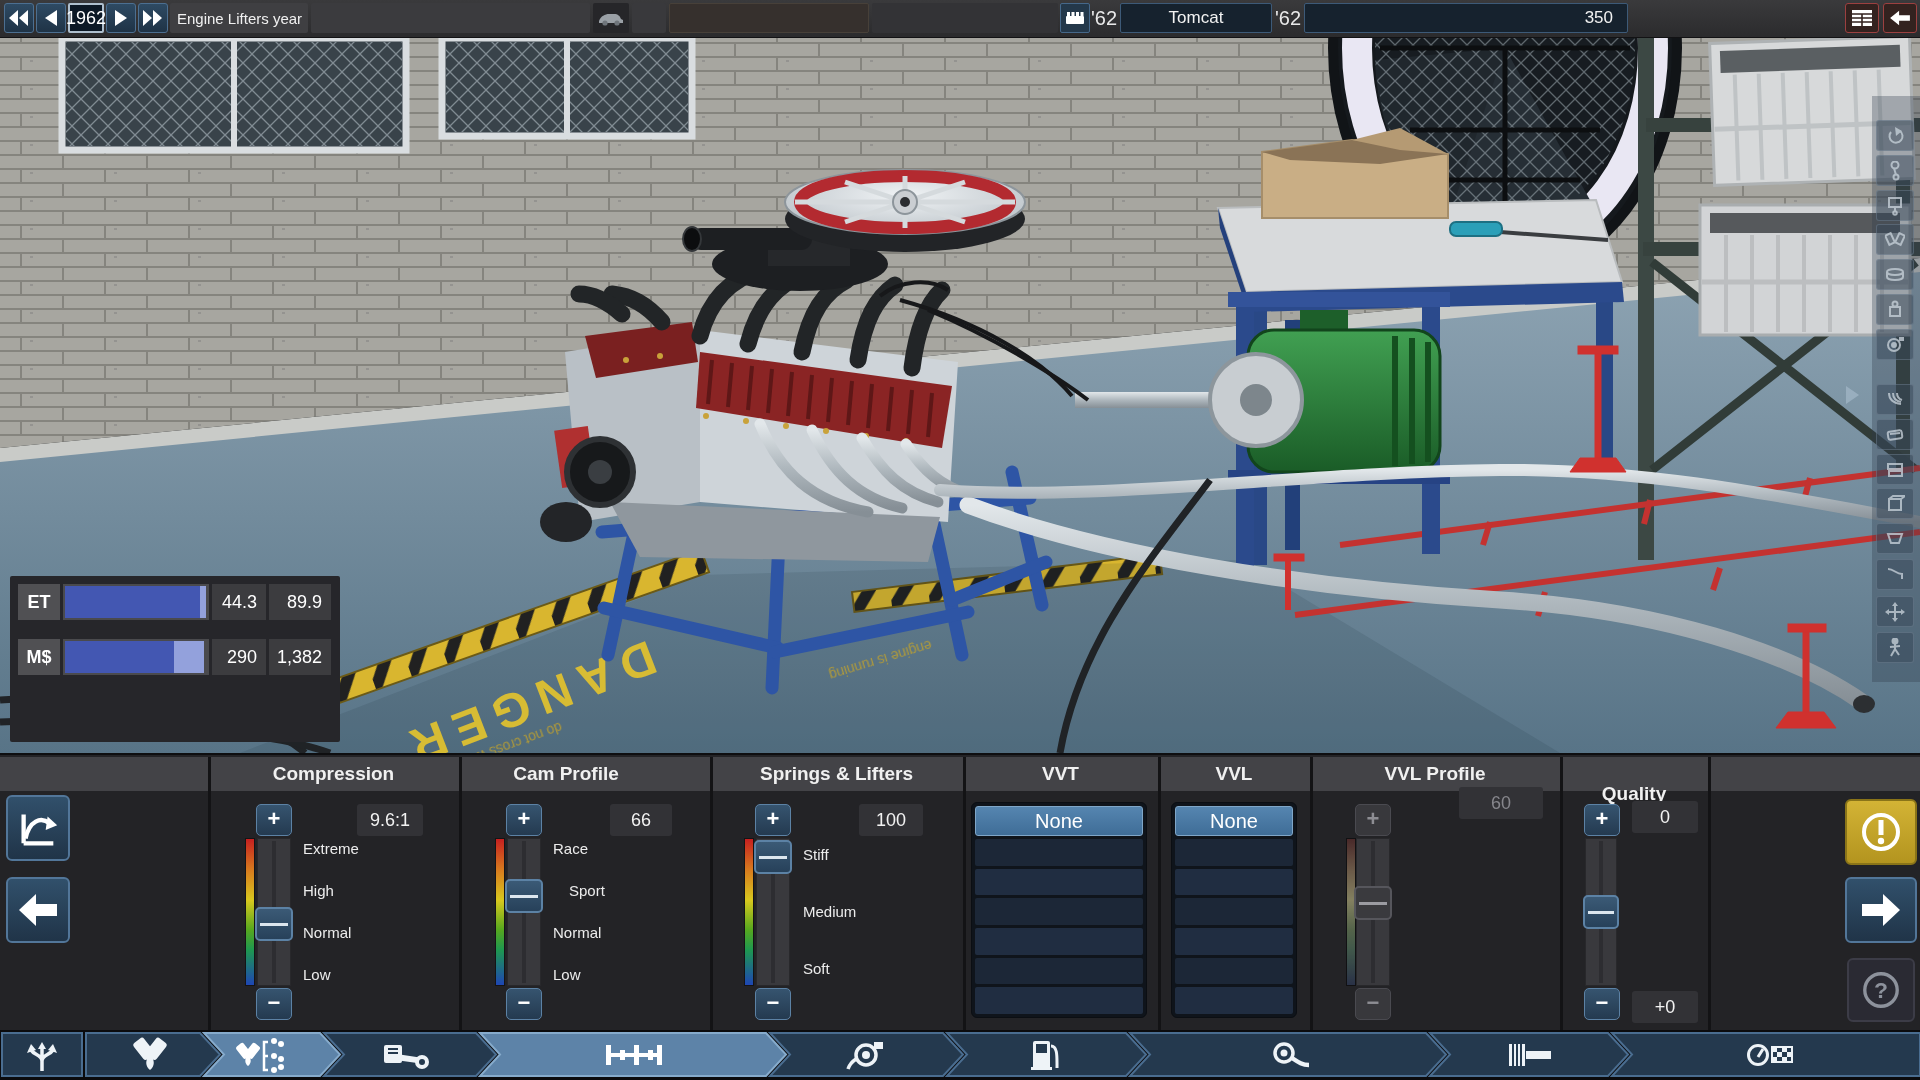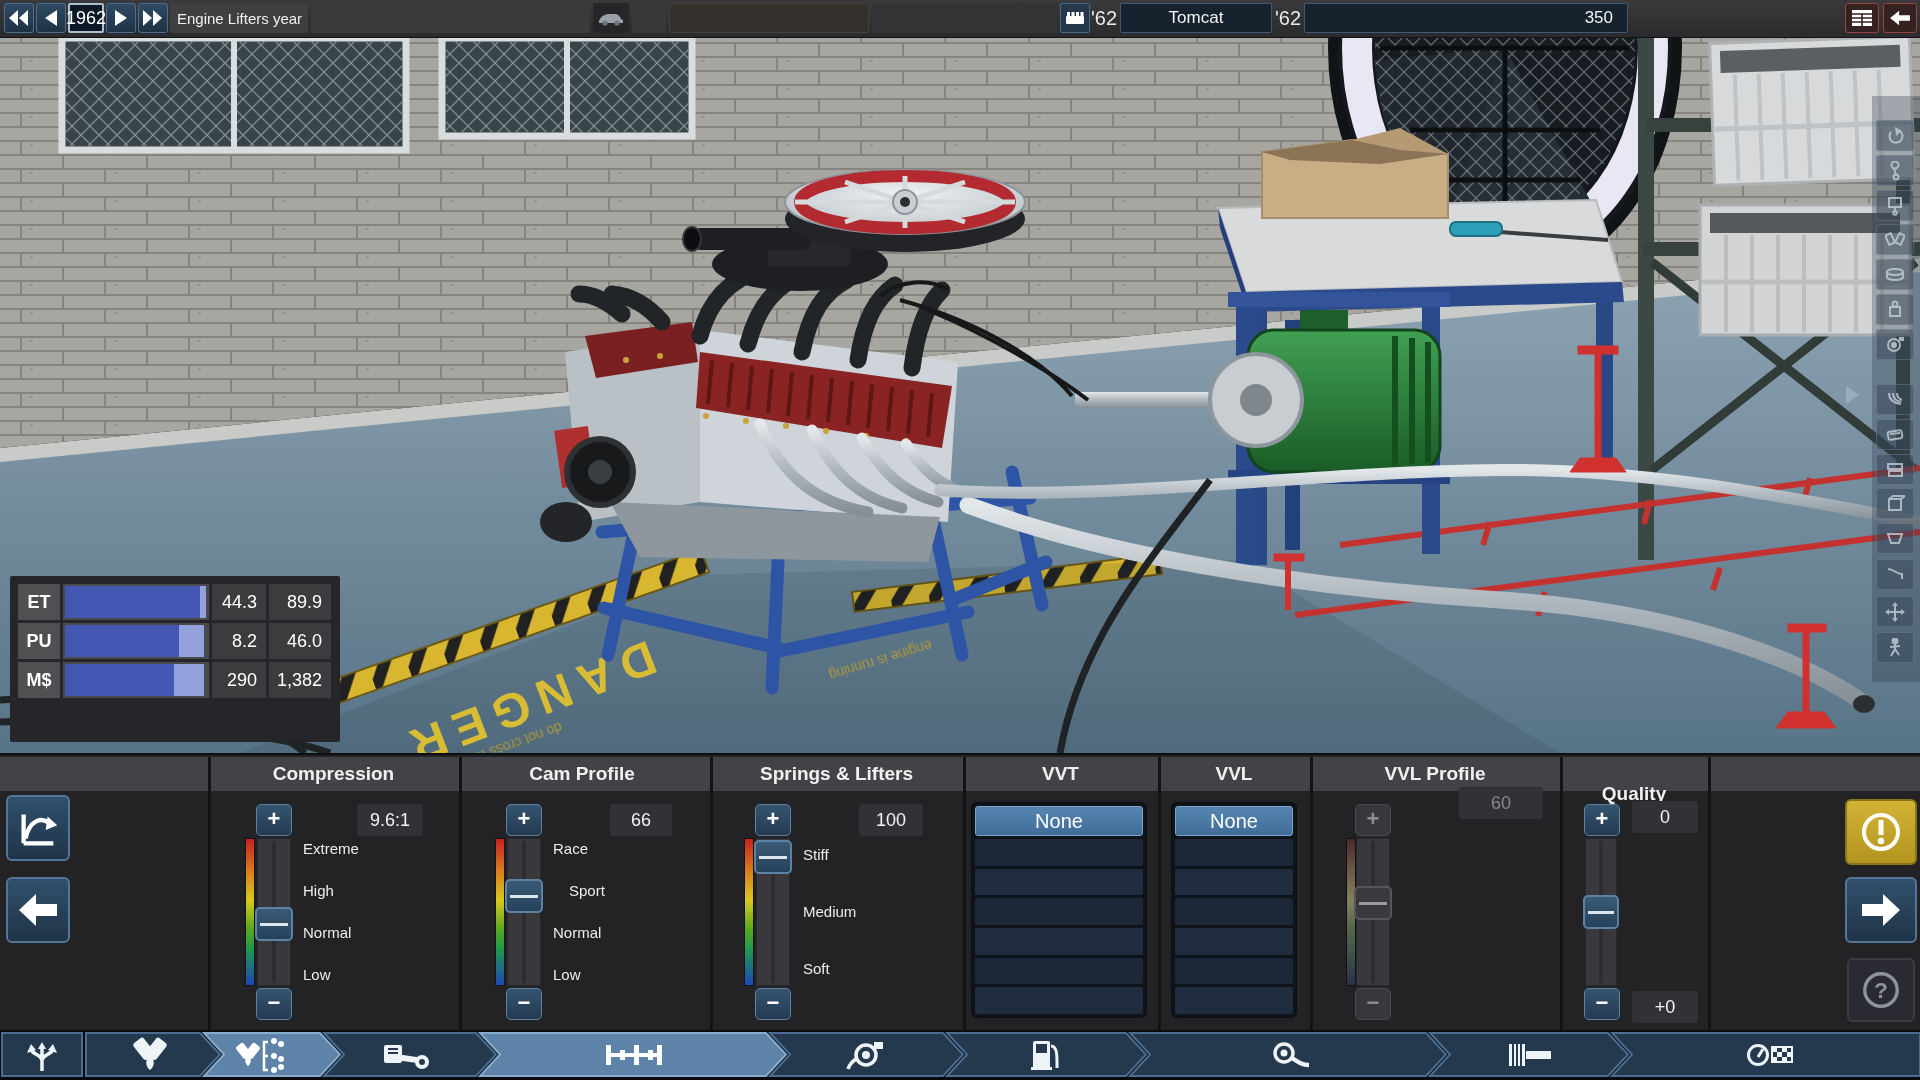--- a/index.html
+++ b/index.html
@@ -469,37 +469,28 @@
         <svg width="20" height="20" viewBox="0 0 20 20">
           <circle cx="10" cy="3" r="2.5" fill="#c4ced6"></circle>
           <path d="M10,6 V11 M10,11 L6,18 M10,11 L14,17 M5,9 L15,8"></path>
         </svg>
       </div>
     </div>
   <div id="expand-arrow"></div>
 
   <div id="ovl">
     <div class="ovl-grid" style="display:block;">
-      <div class="ovl-row" style="margin-bottom:3px;">
+      <div class="ovl-row" style="margin-bottom:19px;">
         <div class="oc">ET</div>
         <div class="obar">
           <span class="fill" style="width: 95%;"></span>
           <span class="tip" style="width: 4%;"></span>
         </div>
         <div class="ov">44.3</div>
         <div class="ov">89.9</div>
-      </div>
-      <div class="ovl-row" style="margin-bottom:3px;">
-        <div class="oc">PU</div>
-        <div class="obar">
-          <span class="fill" style="width: 80%;"></span>
-          <span class="tip" style="width: 18%;"></span>
-        </div>
-        <div class="ov">8.2</div>
-        <div class="ov">46.0</div>
       </div>
       <div class="ovl-row">
         <div class="oc">M$</div>
         <div class="obar">
           <span class="fill" style="width: 77%;"></span>
           <span class="tip" style="width: 21%;"></span>
         </div>
         <div class="ov">290</div>
         <div class="ov">1,382</div>
       </div>
@@ -536,21 +527,21 @@
     <div class="rainbow" style="left:245px;top:83px;"></div>
     <div class="track" style="left:257px;top:83px;">
       <div class="handle" style="top: 68px;"></div>
     </div>
     <div class="pm" style="left:256px;top:233px;">−</div>
     <div class="slabel" style="left:303px;top:86px;">Extreme</div>
     <div class="slabel" style="left:303px;top:128px;">High</div>
     <div class="slabel" style="left:303px;top:170px;">Normal</div>
     <div class="slabel" style="left:303px;top:212px;">Low</div>
 
-    <div class="sectitle" style="left:475px;width:214px;">Cam Profile</div>
+    <div class="sectitle" style="left:459px;width:214px;">Cam Profile</div>
     <div class="pm" style="left:506px;top:49px;">+</div>
     <div class="valbox" style="left:610px;top:49px;width:62px;">66</div>
     <div class="rainbow" style="left:495px;top:83px;"></div>
     <div class="track" style="left:507px;top:83px;">
       <div class="handle" style="top: 40px;"></div>
     </div>
     <div class="pm" style="left:506px;top:233px;">−</div>
     <div class="slabel" style="left:553px;top:86px;">Race</div>
     <div class="slabel" style="left:569px;top:128px;">Sport</div>
     <div class="slabel" style="left:553px;top:170px;">Normal</div>

